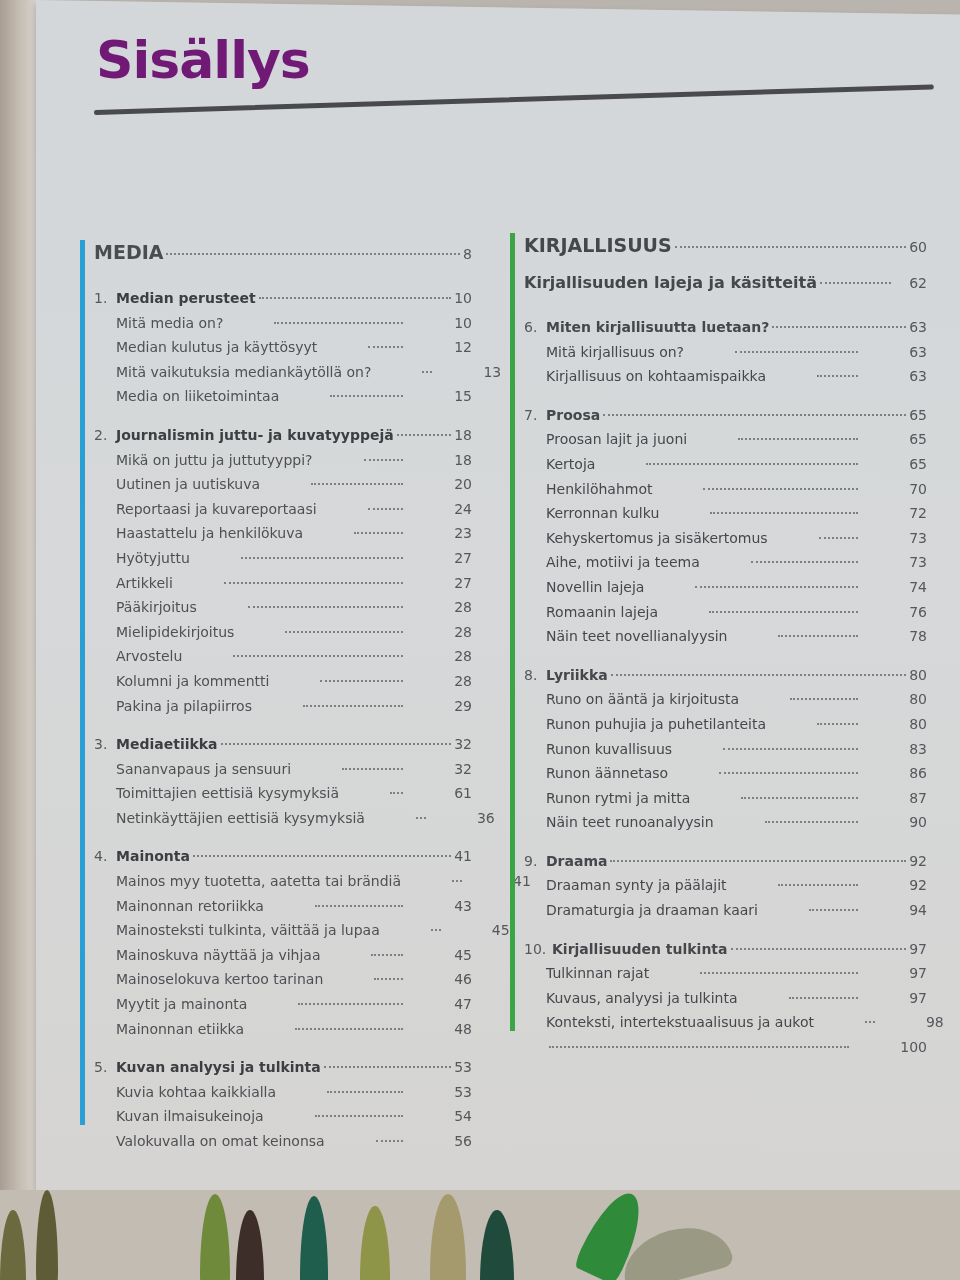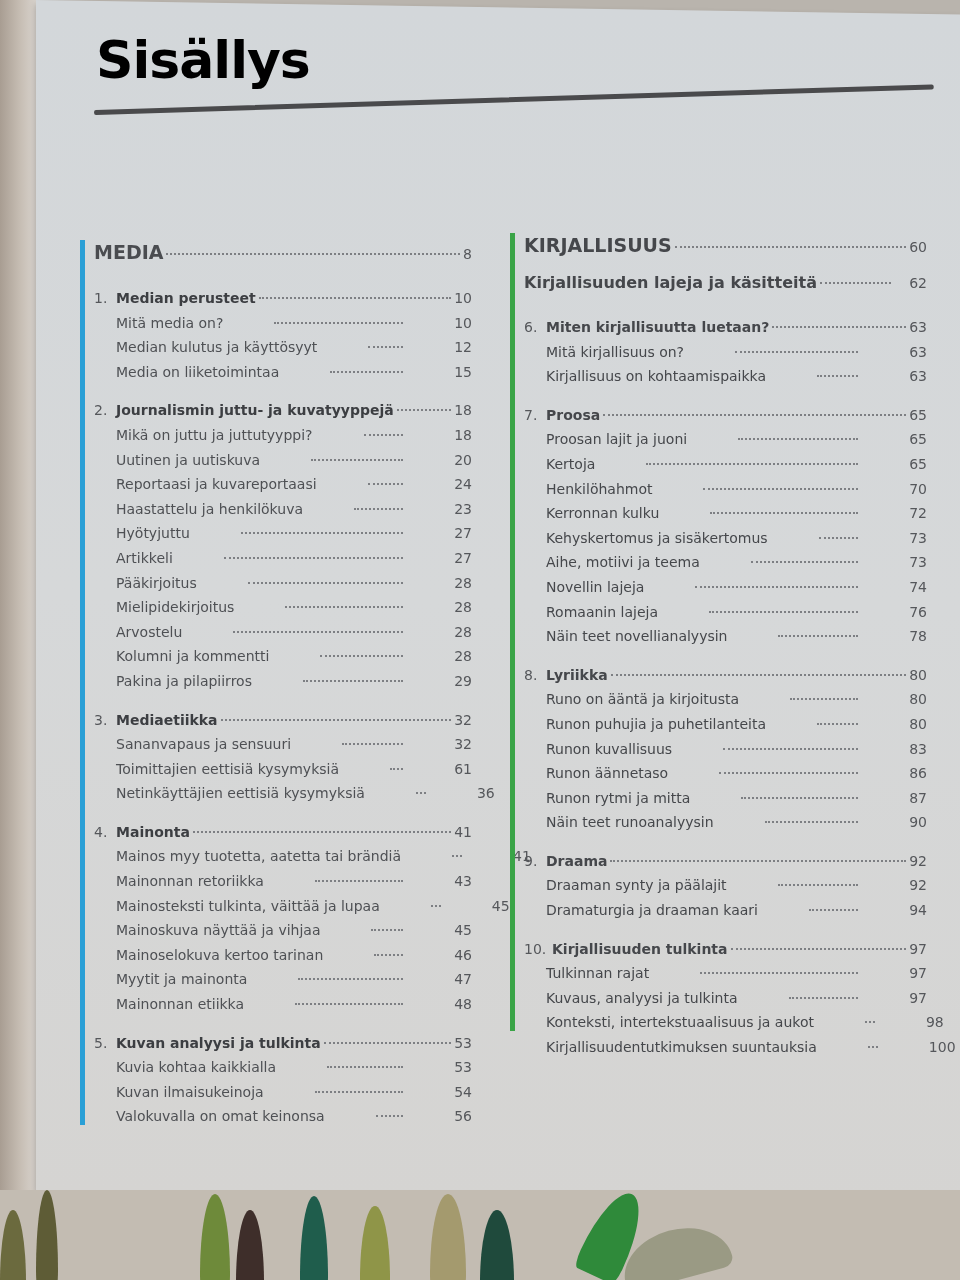--- a/index.html
+++ b/index.html
@@ -14,21 +14,21 @@
   }
   .page {
     position: absolute; left: 36px; top: 0; width: 924px; height: 1190px;
     background: linear-gradient(180deg, #d3d7da 0%, #d6d8d9 50%, #d5d4d2 100%);
     border-bottom-right-radius: 4px;
     box-shadow: 0 4px 6px rgba(0,0,0,0.25);
     transform: skewY(0.9deg); transform-origin: 0 0;
   }
   .title {
     position: absolute; left: 96px; top: 30px;
-    font-size: 52px; font-weight: bold; color: #000000; letter-spacing: -1px;
+    font-size: 52px; font-weight: bold; color: #701a75; letter-spacing: -1px;
     font-family: "DejaVu Sans", sans-serif;
   }
   .rule {
     position: absolute; left: 94px; top: 110px; width: 840px; height: 5px;
     background: #4a4a4c; transform: rotate(-1.75deg); transform-origin: 0 0;
     border-radius: 2px;
   }
   .col { position: absolute; }
   .col-left { left: 80px; top: 232px; width: 400px; }
   .col-right { left: 510px; top: 225px; width: 425px; }
@@ -92,20 +92,25 @@
         <span class="label">Mitä media on?</span>
         <span class="dots"></span>
         <span class="page-num">10</span>
       </div>
     <div class="row sub">
         <span class="label">Median kulutus ja käyttösyyt</span>
         <span class="dots"></span>
         <span class="page-num">12</span>
       </div>
     <div class="row sub">
+        <span class="label">Mitä vaikutuksia mediankäytöllä on?</span>
+        <span class="dots"></span>
+        <span class="page-num">13</span>
+      </div>
+    <div class="row sub">
         <span class="label">Media on liiketoimintaa</span>
         <span class="dots"></span>
         <span class="page-num">15</span>
       </div>
 
     <div class="row chapter">
       <span class="num-prefix">2.</span>
       <span class="label">Journalismin juttu- ja kuvatyyppejä</span>
       <span class="dots"></span>
       <span class="page-num">18</span>
@@ -406,21 +411,20 @@
         <span class="label">Kuvaus, analyysi ja tulkinta</span>
         <span class="dots"></span>
         <span class="page-num">97</span>
       </div>
     <div class="row sub">
         <span class="label">Konteksti, intertekstuaalisuus ja aukot</span>
         <span class="dots"></span>
         <span class="page-num">98</span>
       </div>
     <div class="row sub">
-        <span class="label">Kirjallisuudentutkimuksen suuntauksia</span>
         <span class="dots"></span>
         <span class="page-num">100</span>
       </div>
   </div>
 </div>
 
 <div class="ferns">
   <div class="leaf" style="left:0;top:20px;width:26px;height:90px;background:#6b6a3e;"></div>
   <div class="leaf" style="left:36px;top:0;width:22px;height:100px;background:#5e5c36;"></div>
   <div class="leaf" style="left:200px;top:4px;width:30px;height:100px;background:#6e8a3a;"></div>

